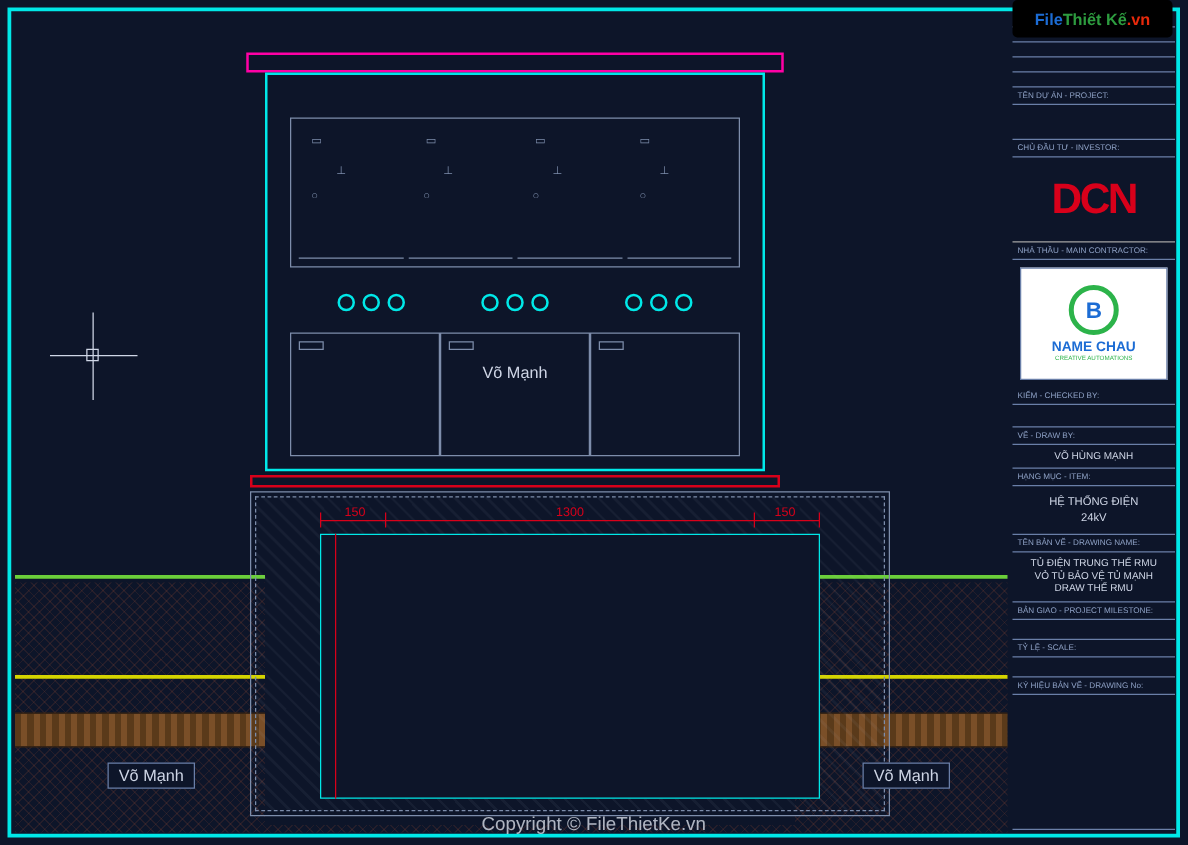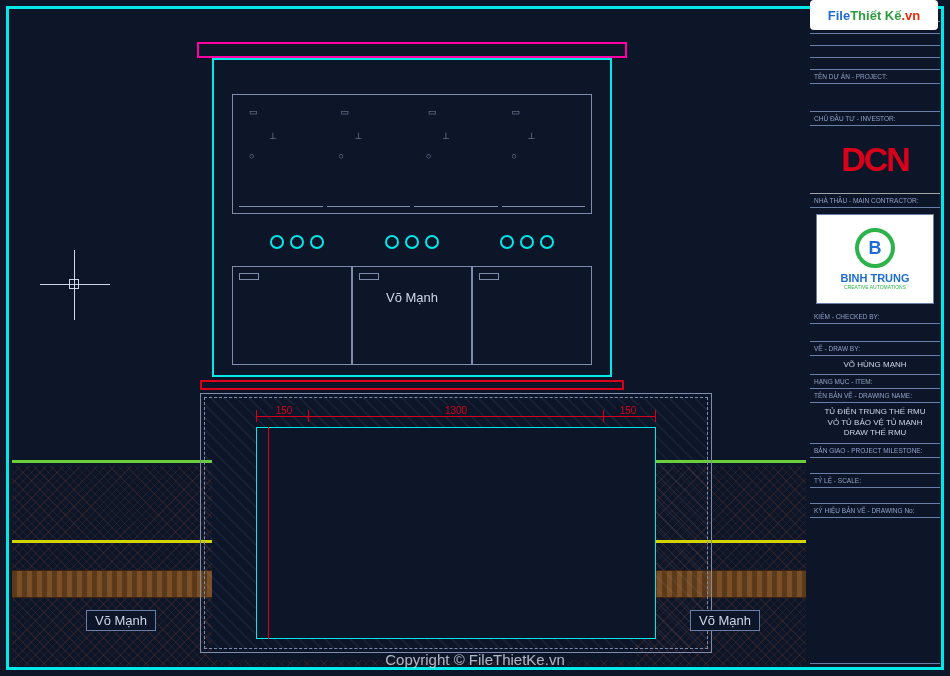--- a/index.html
+++ b/index.html
@@ -13,21 +13,21 @@
   .outer-frame {
     position: absolute;
     left: 6px; top: 6px; right: 6px; bottom: 6px;
     border: 3px solid #00e8e8;
   }
   
   .watermark-logo {
     position: absolute;
     right: 12px; top: 0;
     width: 128px; height: 30px;
-    background: #ffffff;
+    background: #000000;
     border-radius: 4px;
     display: flex; align-items: center; justify-content: center;
     font-size: 13px; font-weight: bold;
     color: #e8290b;
     z-index: 50;
   }
   .watermark-logo .blue { color: #1c6cd4; }
   .watermark-logo .green { color: #2d9c3f; }
   
   .titleblock {
@@ -322,28 +322,32 @@
     <div class="tb-row"></div>
       <div class="tb-row"></div>
   </div>
   <div class="tb-row"><span class="tb-label">TÊN DỰ ÁN - PROJECT:</span></div>
   <div class="tb-row" style="min-height:28px"></div>
   <div class="tb-row"><span class="tb-label">CHỦ ĐẦU TƯ - INVESTOR:</span></div>
   <div class="tb-logo-dcn">DCN</div>
   <div class="tb-row"><span class="tb-label">NHÀ THẦU - MAIN CONTRACTOR:</span></div>
   <div class="tb-logo-binhchau">
     <div class="binhchau-mark">B</div>
-    <div class="binhchau-name">BINH TRUNG</div>
+    <div class="binhchau-name">NAME CHAU</div>
     <div class="binhchau-sub">CREATIVE AUTOMATIONS</div>
   </div>
   <div class="tb-row"><span class="tb-label">KIỂM - CHECKED BY:</span></div>
   <div class="tb-row" style="min-height:18px"></div>
   <div class="tb-row"><span class="tb-label">VẼ - DRAW BY:</span></div>
   <div class="tb-row tb-center-small">VÕ HÙNG MẠNH</div>
   <div class="tb-row"><span class="tb-label">HẠNG MỤC - ITEM:</span></div>
+  <div class="tb-row tb-center">
+    <div>HỆ THỐNG ĐIỆN</div>
+    <div>24kV</div>
+  </div>
   <div class="tb-row"><span class="tb-label">TÊN BẢN VẼ - DRAWING NAME:</span></div>
   <div class="tb-row tb-center-small">
     <div>TỦ ĐIỆN TRUNG THẾ RMU</div>
     <div>VỎ TỦ BẢO VỆ TỦ MẠNH</div>
     <div>DRAW THẾ RMU</div>
   </div>
   <div class="tb-row"><span class="tb-label">BẢN GIAO - PROJECT MILESTONE:</span></div>
   <div class="tb-row" style="min-height:16px"></div>
   <div class="tb-row"><span class="tb-label">TỶ LỆ - SCALE:</span></div>
   <div class="tb-row" style="min-height:16px"></div>

